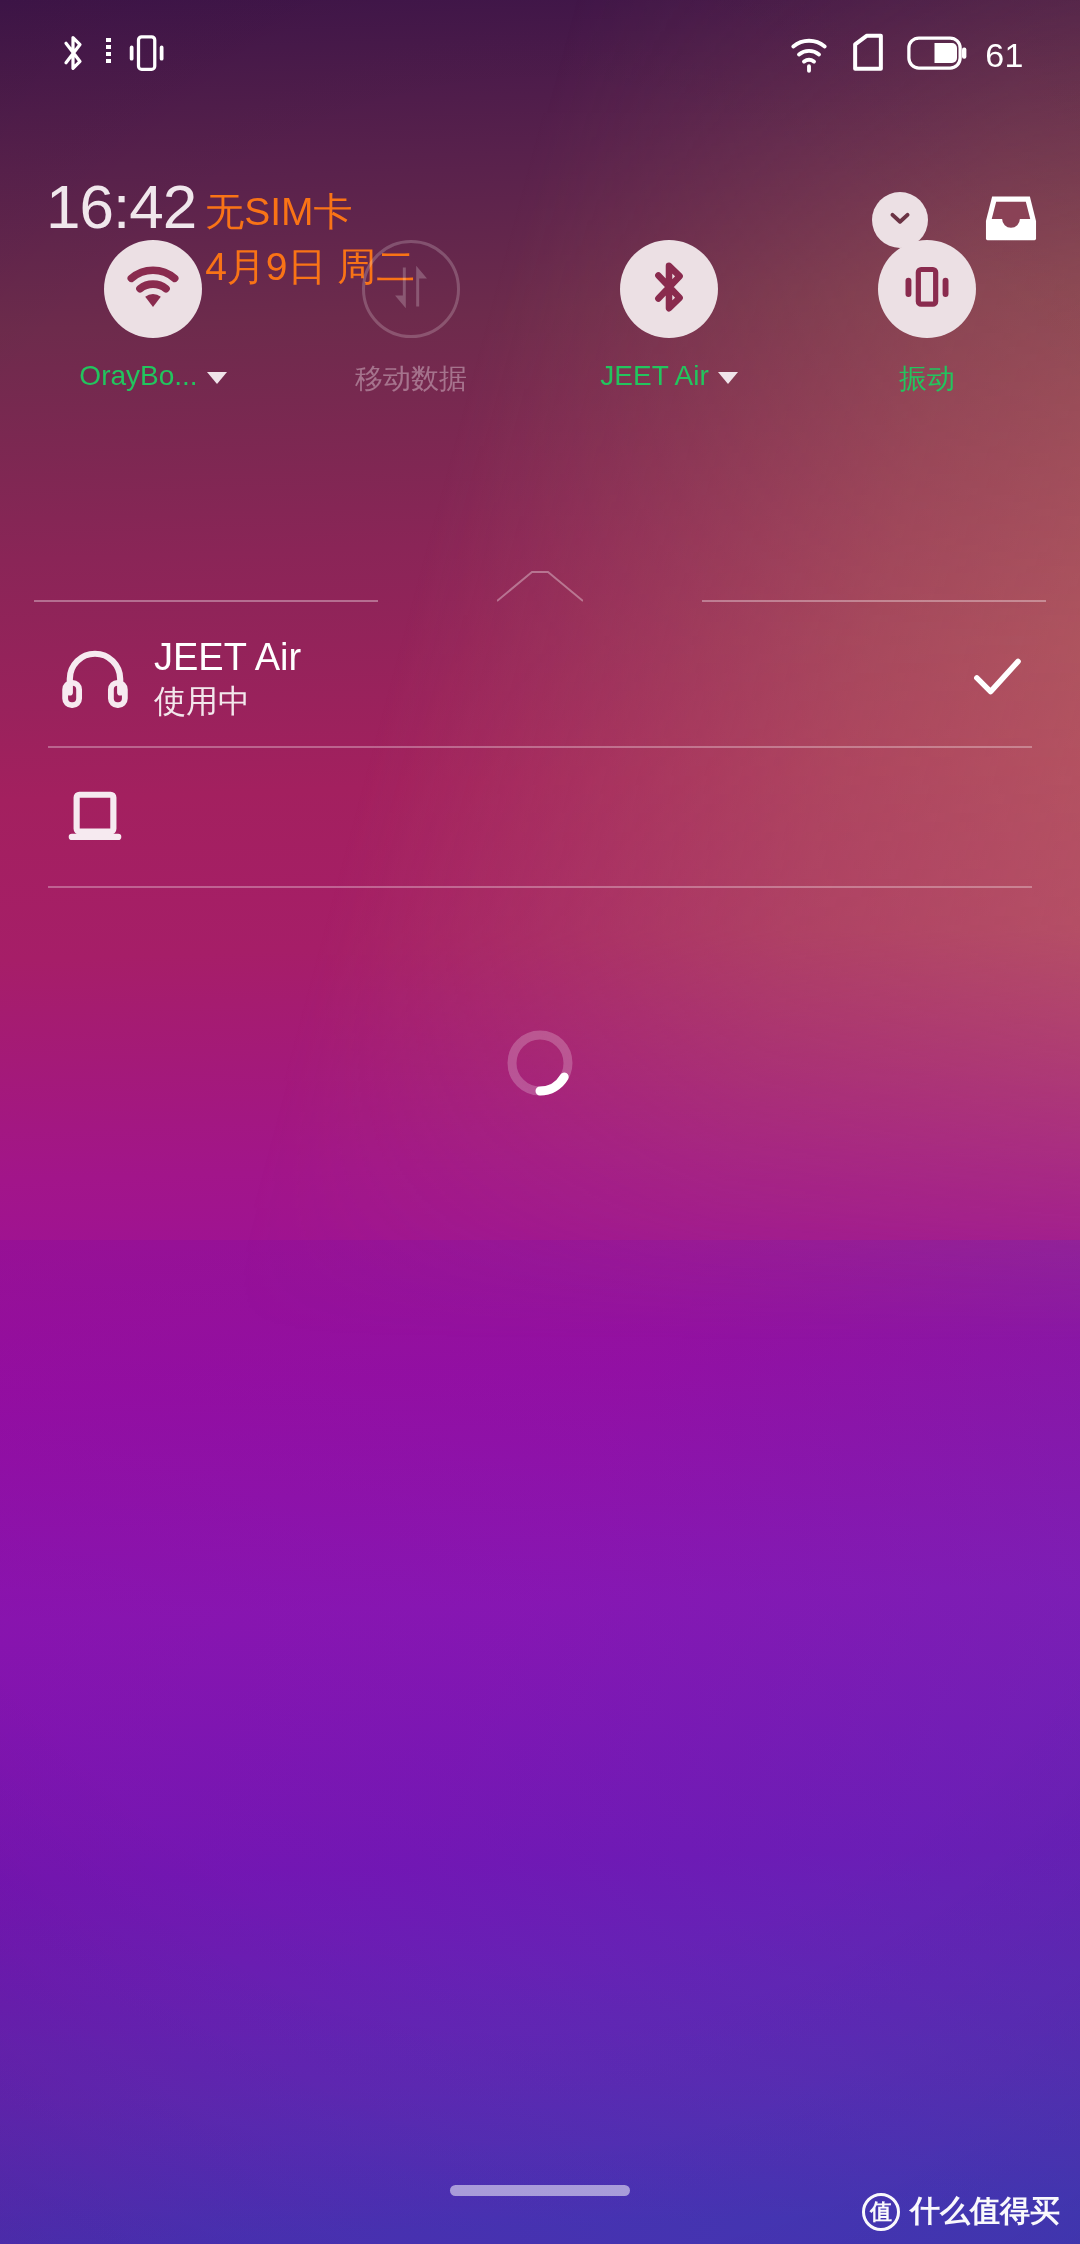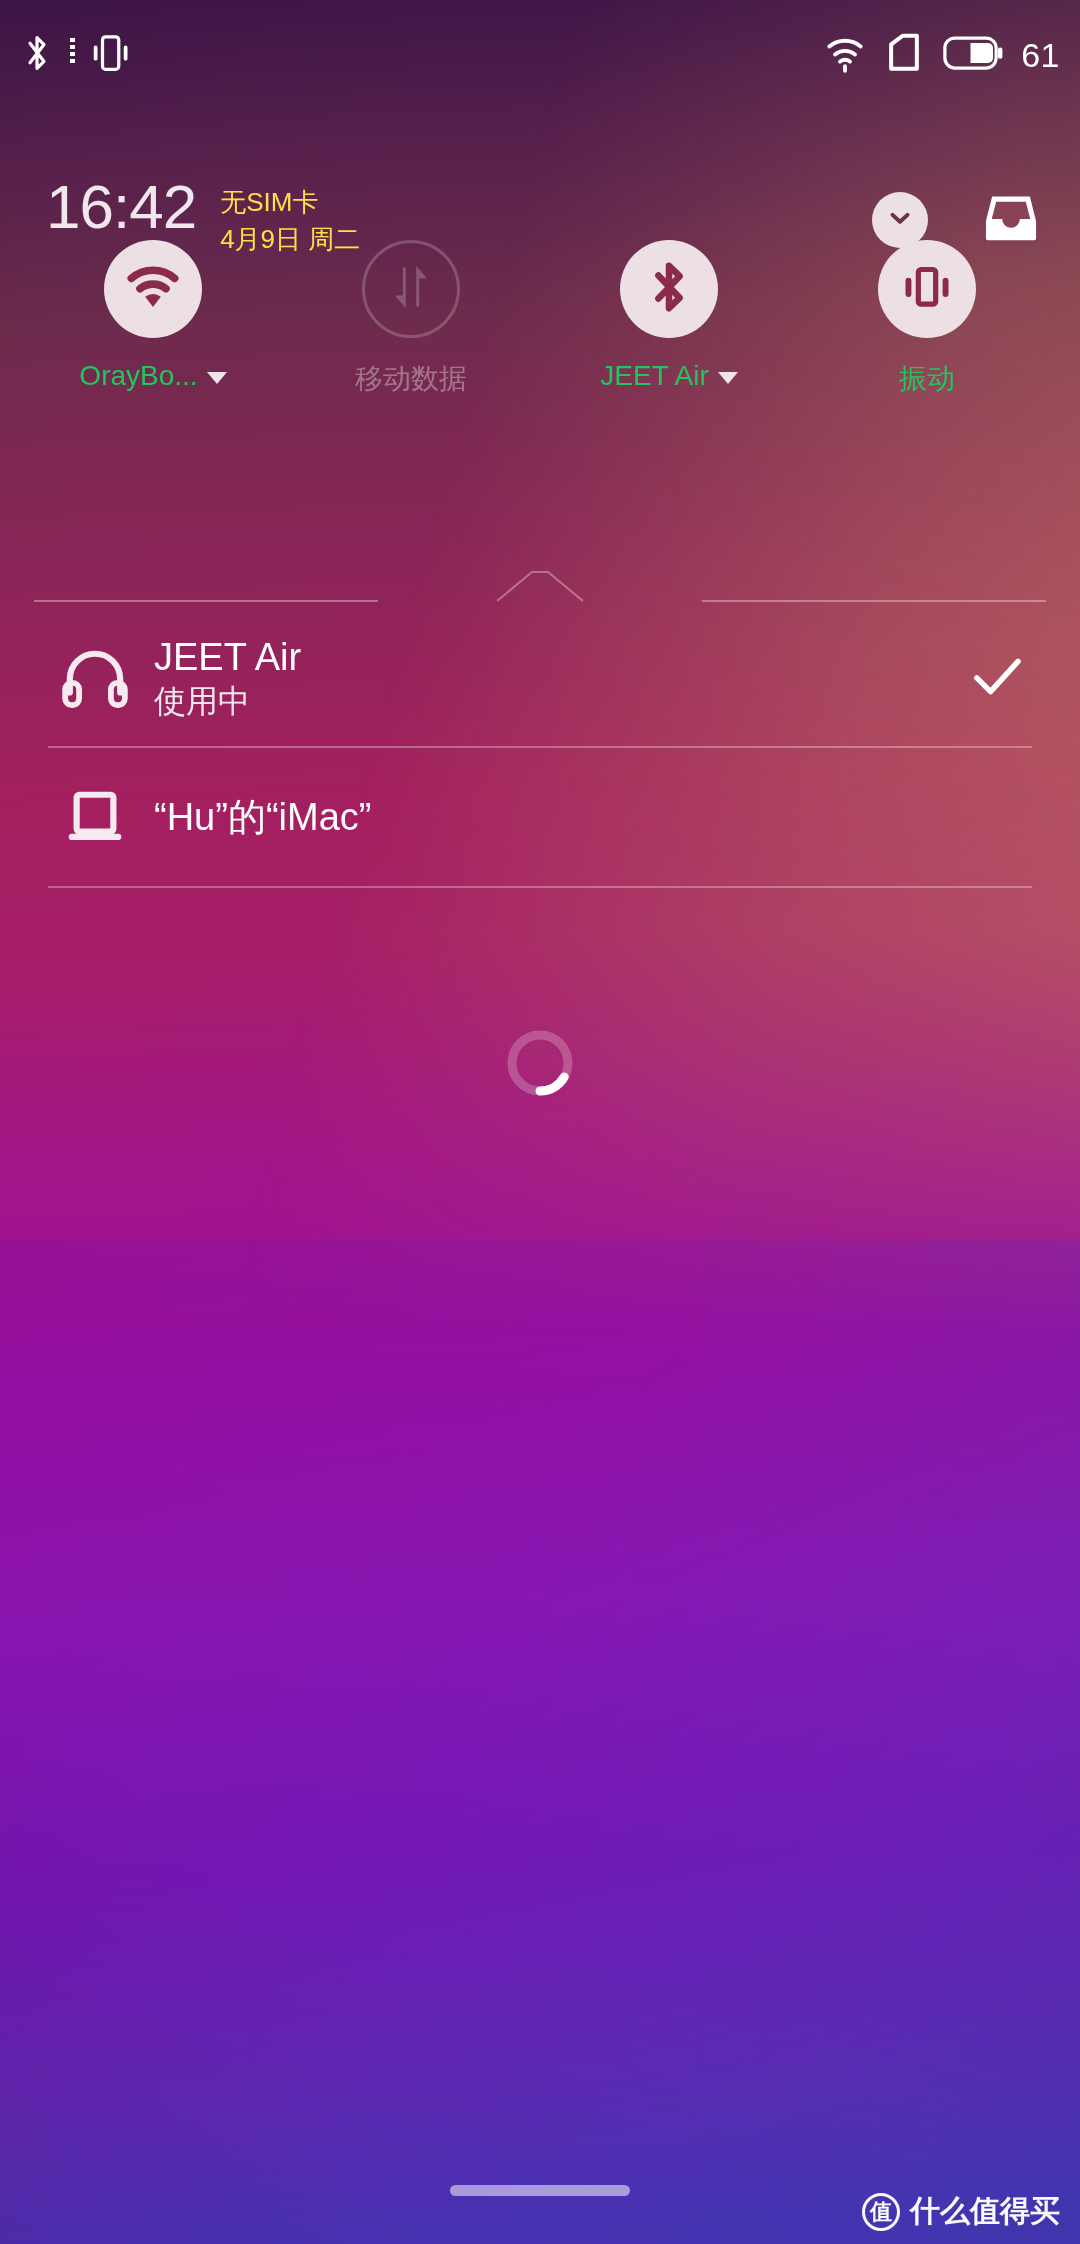--- a/index.html
+++ b/index.html
@@ -55,39 +55,39 @@
   .wp-vig {
     position:absolute; inset:0;
     background:radial-gradient(130% 78% at 50% 46%,
       rgba(0,0,0,0) 52%, rgba(0,0,0,0.12) 100%);
   }
 
   
   .statusbar {
     position:absolute; left:0; right:0; top:0; height:110px;
     display:flex; align-items:center; justify-content:space-between;
-    padding:0 20px; color:#fff;
+    padding:0 56px; color:#fff;
   }
   .sb-left, .sb-right { display:flex; align-items:center; }
   .sb-left { gap:14px; }
   .sb-right { gap:20px; }
   .sb-batt-text { font-size:34px; font-weight:500; letter-spacing:0.5px; margin-left:-2px; }
 
   
   .clockrow {
     position:absolute; left:46px; top:178px;
     display:flex; align-items:flex-start;
   }
   .clock {
     font-size:62px; line-height:0.92; font-weight:300;
     color:#f0e7ec; letter-spacing:-1px;
   }
   .datecol {
-    margin-left:24px; margin-top:6px;
-    color:#fde047; font-size:26px; line-height:1.42; font-weight:400;
+    margin-left:9px; margin-top:6px;
+    color:#f97316; font-size:39px; line-height:1.42; font-weight:400;
   }
 
   
   .hdr-btns {
     position:absolute; right:40px; top:192px;
     display:flex; align-items:center; gap:54px;
   }
   .circ-btn {
     width:56px; height:56px; border-radius:50%;
     background:#ece0e4; display:flex; align-items:center; justify-content:center;
@@ -357,23 +357,20 @@
 
   <div class="dev-sep"></div>
 
   <div class="dev-row">
     <div class="dev-icon">
       <svg width="66" height="58" viewBox="0 0 34 30">
         <rect x="7.5" y="3.5" width="19" height="19" rx="1.4" stroke="#f6eaf0" stroke-width="3.2" fill="none"></rect>
         <rect x="3.4" y="23.6" width="27.2" height="3.3" rx="1.6" fill="#f6eaf0"></rect>
       </svg>
     </div>
-    <div class="dev-text">
-      <div class="dev-name">“Hu”的“iMac”</div>
-    </div>
     <div class="dev-check"></div>
   </div>
 
   <div class="dev-sep"></div>
 </div>
 
 <div class="spinner-wrap">
   <span>
     <svg width="76" height="76" viewBox="0 0 76 76">
       <circle cx="38" cy="38" r="28" stroke="rgba(255,255,255,0.22)" stroke-width="9" fill="none"></circle>

